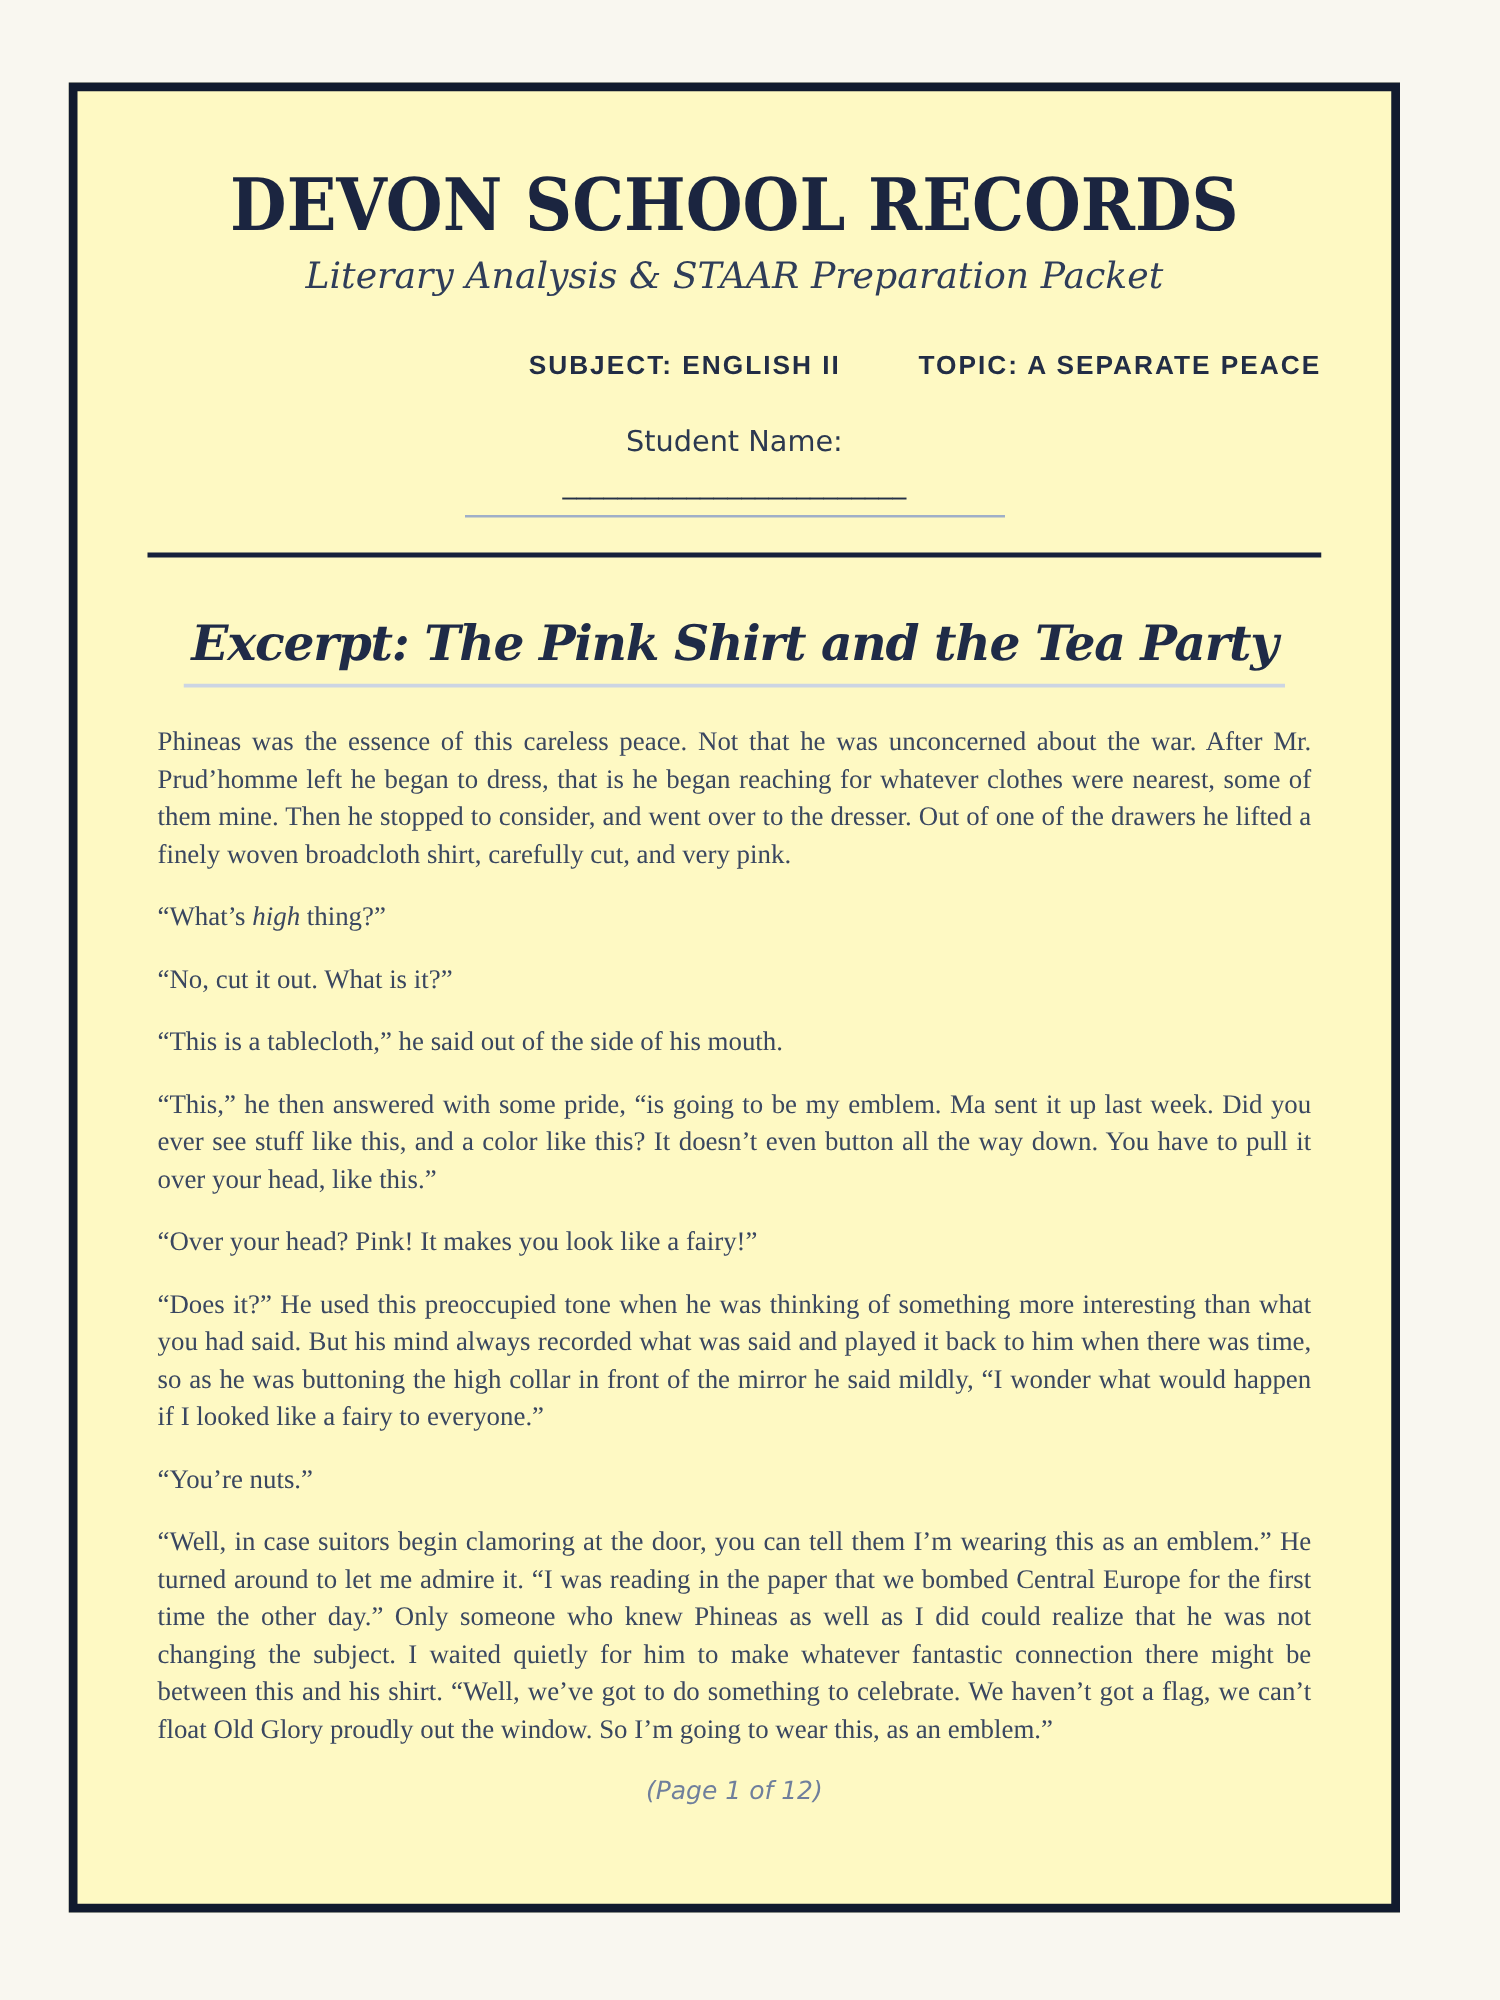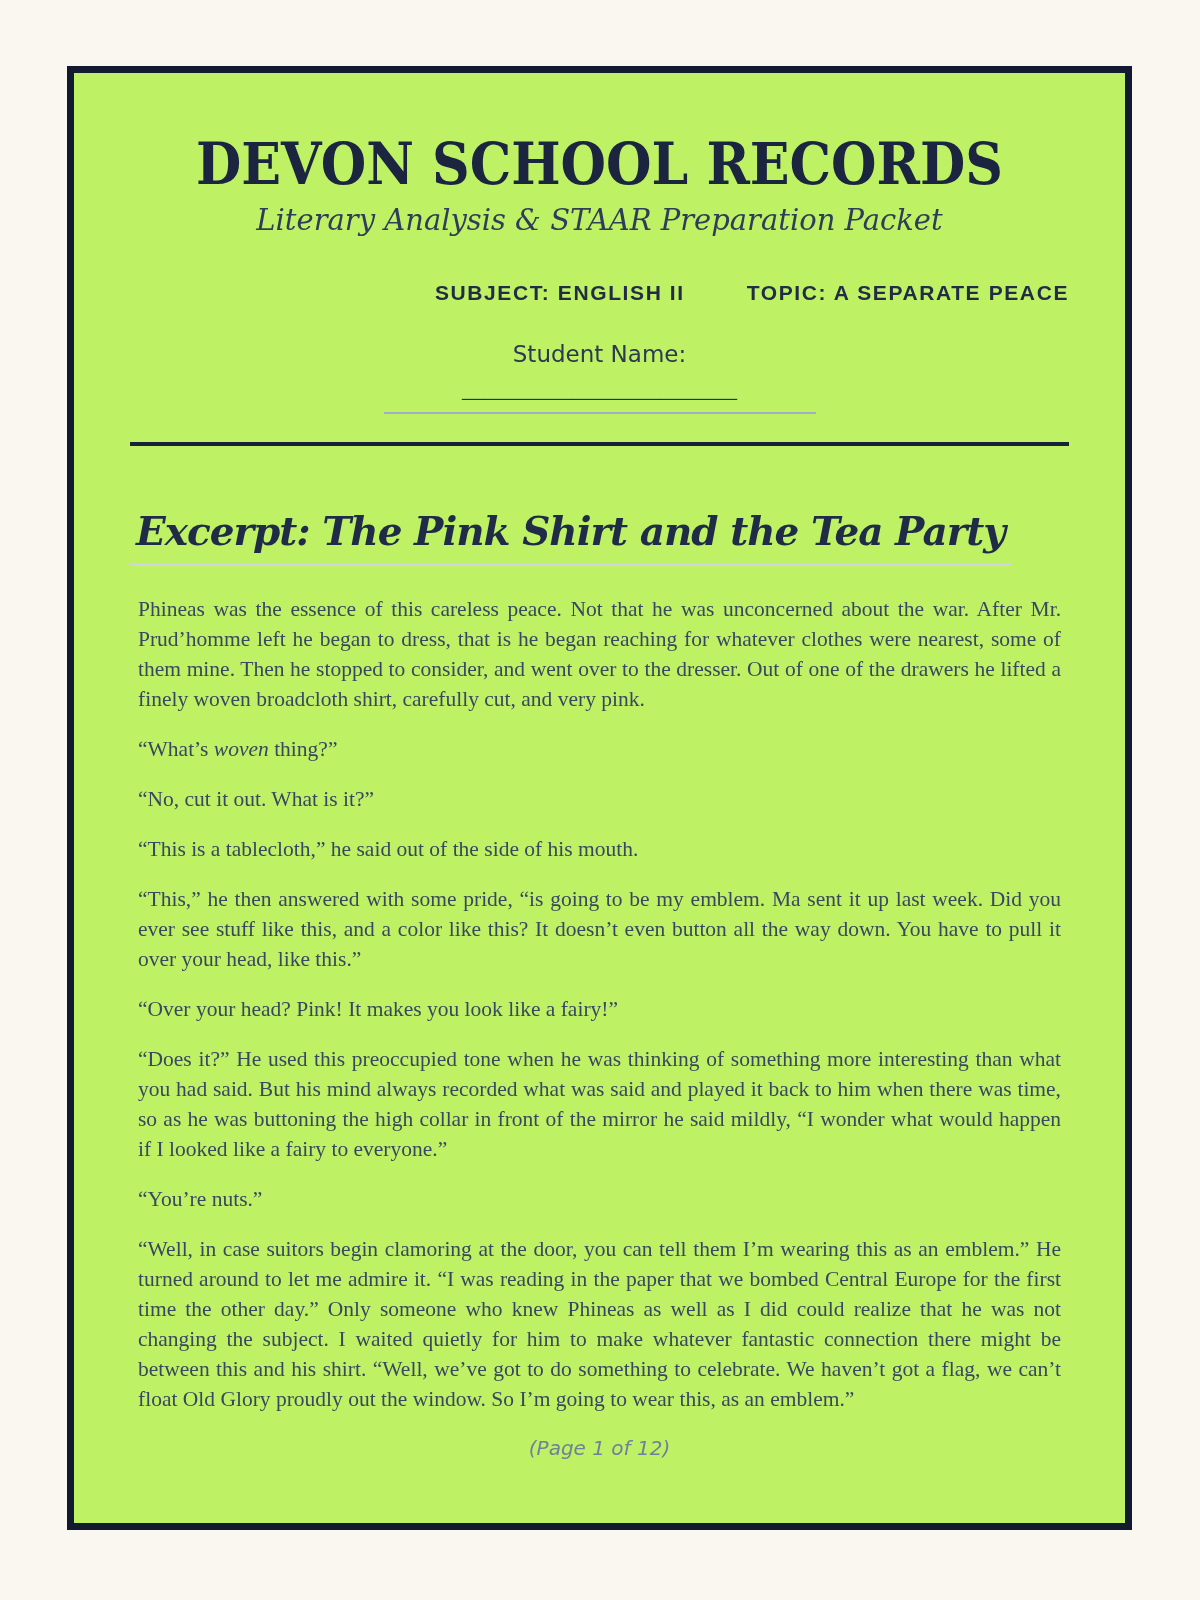--- a/index.html
+++ b/index.html
@@ -5,27 +5,27 @@
   html, body {
     margin: 0;
     padding: 0;
     background: #f9f7f0;
     width: 1200px;
     height: 1600px;
     font-family: "Liberation Serif", serif;
   }
   .page-frame {
     position: absolute;
-    left: 67px;
+    left: 55px;
     top: 66px;
     width: 1065px;
     height: 1464px;
     box-sizing: border-box;
     border: 7px solid #111a2e;
-    background: #bef264;
+    background: #fef9c3;
     overflow: hidden;
   }
   .inner {
     padding: 50px 56px 0 56px;
   }
   .doc-header { text-align: center; }
   .school-title {
     margin: 10px 0 0 0;
     font-family: "DejaVu Serif", serif;
     font-weight: 700;
@@ -80,21 +80,21 @@
   .student-name-input::placeholder {
     color: #253147;
     opacity: 1;
   }
   .section-divider {
     margin: 28px 0 0 0;
     border: none;
     height: 4px;
     background: #16213a;
   }
-  .heading-wrap { margin-top: 62px; }
+  .heading-wrap { margin-top: 46px; text-align: center; }
   .excerpt-heading {
     display: inline-block;
     margin: 0;
     font-family: "DejaVu Serif", serif;
     font-weight: 700;
     font-style: italic;
     font-size: 39px;
     letter-spacing: -1px;
     color: #1f2b47;
     border-bottom: 3px solid #ccd5e3;
@@ -143,21 +143,21 @@
 
     <hr class="section-divider">
 
     <div class="heading-wrap">
       <h2 class="excerpt-heading">Excerpt: The Pink Shirt and the Tea Party</h2>
     </div>
 
     <div class="excerpt-body">
       <p class="first">Phineas was the essence of this careless peace. Not that he was unconcerned about the war. After Mr. Prud’homme left he began to dress, that is he began reaching for whatever clothes were nearest, some of them mine. Then he stopped to consider, and went over to the dresser. Out of one of the drawers he lifted a finely woven broadcloth shirt, carefully cut, and very pink.</p>
 
-      <p><span>“What’s </span><span class="em-word">woven</span><span> thing?”</span></p>
+      <p><span>“What’s </span><span class="em-word">high</span><span> thing?”</span></p>
 
       <p>“No, cut it out. What is it?”</p>
 
       <p>“This is a tablecloth,” he said out of the side of his mouth.</p>
 
       <p>“This,” he then answered with some pride, “is going to be my emblem. Ma sent it up last week. Did you ever see stuff like this, and a color like this? It doesn’t even button all the way down. You have to pull it over your head, like this.”</p>
 
       <p>“Over your head? Pink! It makes you look like a fairy!”</p>
 
       <p>“Does it?” He used this preoccupied tone when he was thinking of something more interesting than what you had said. But his mind always recorded what was said and played it back to him when there was time, so as he was buttoning the high collar in front of the mirror he said mildly, “I wonder what would happen if I looked like a fairy to everyone.”</p>

